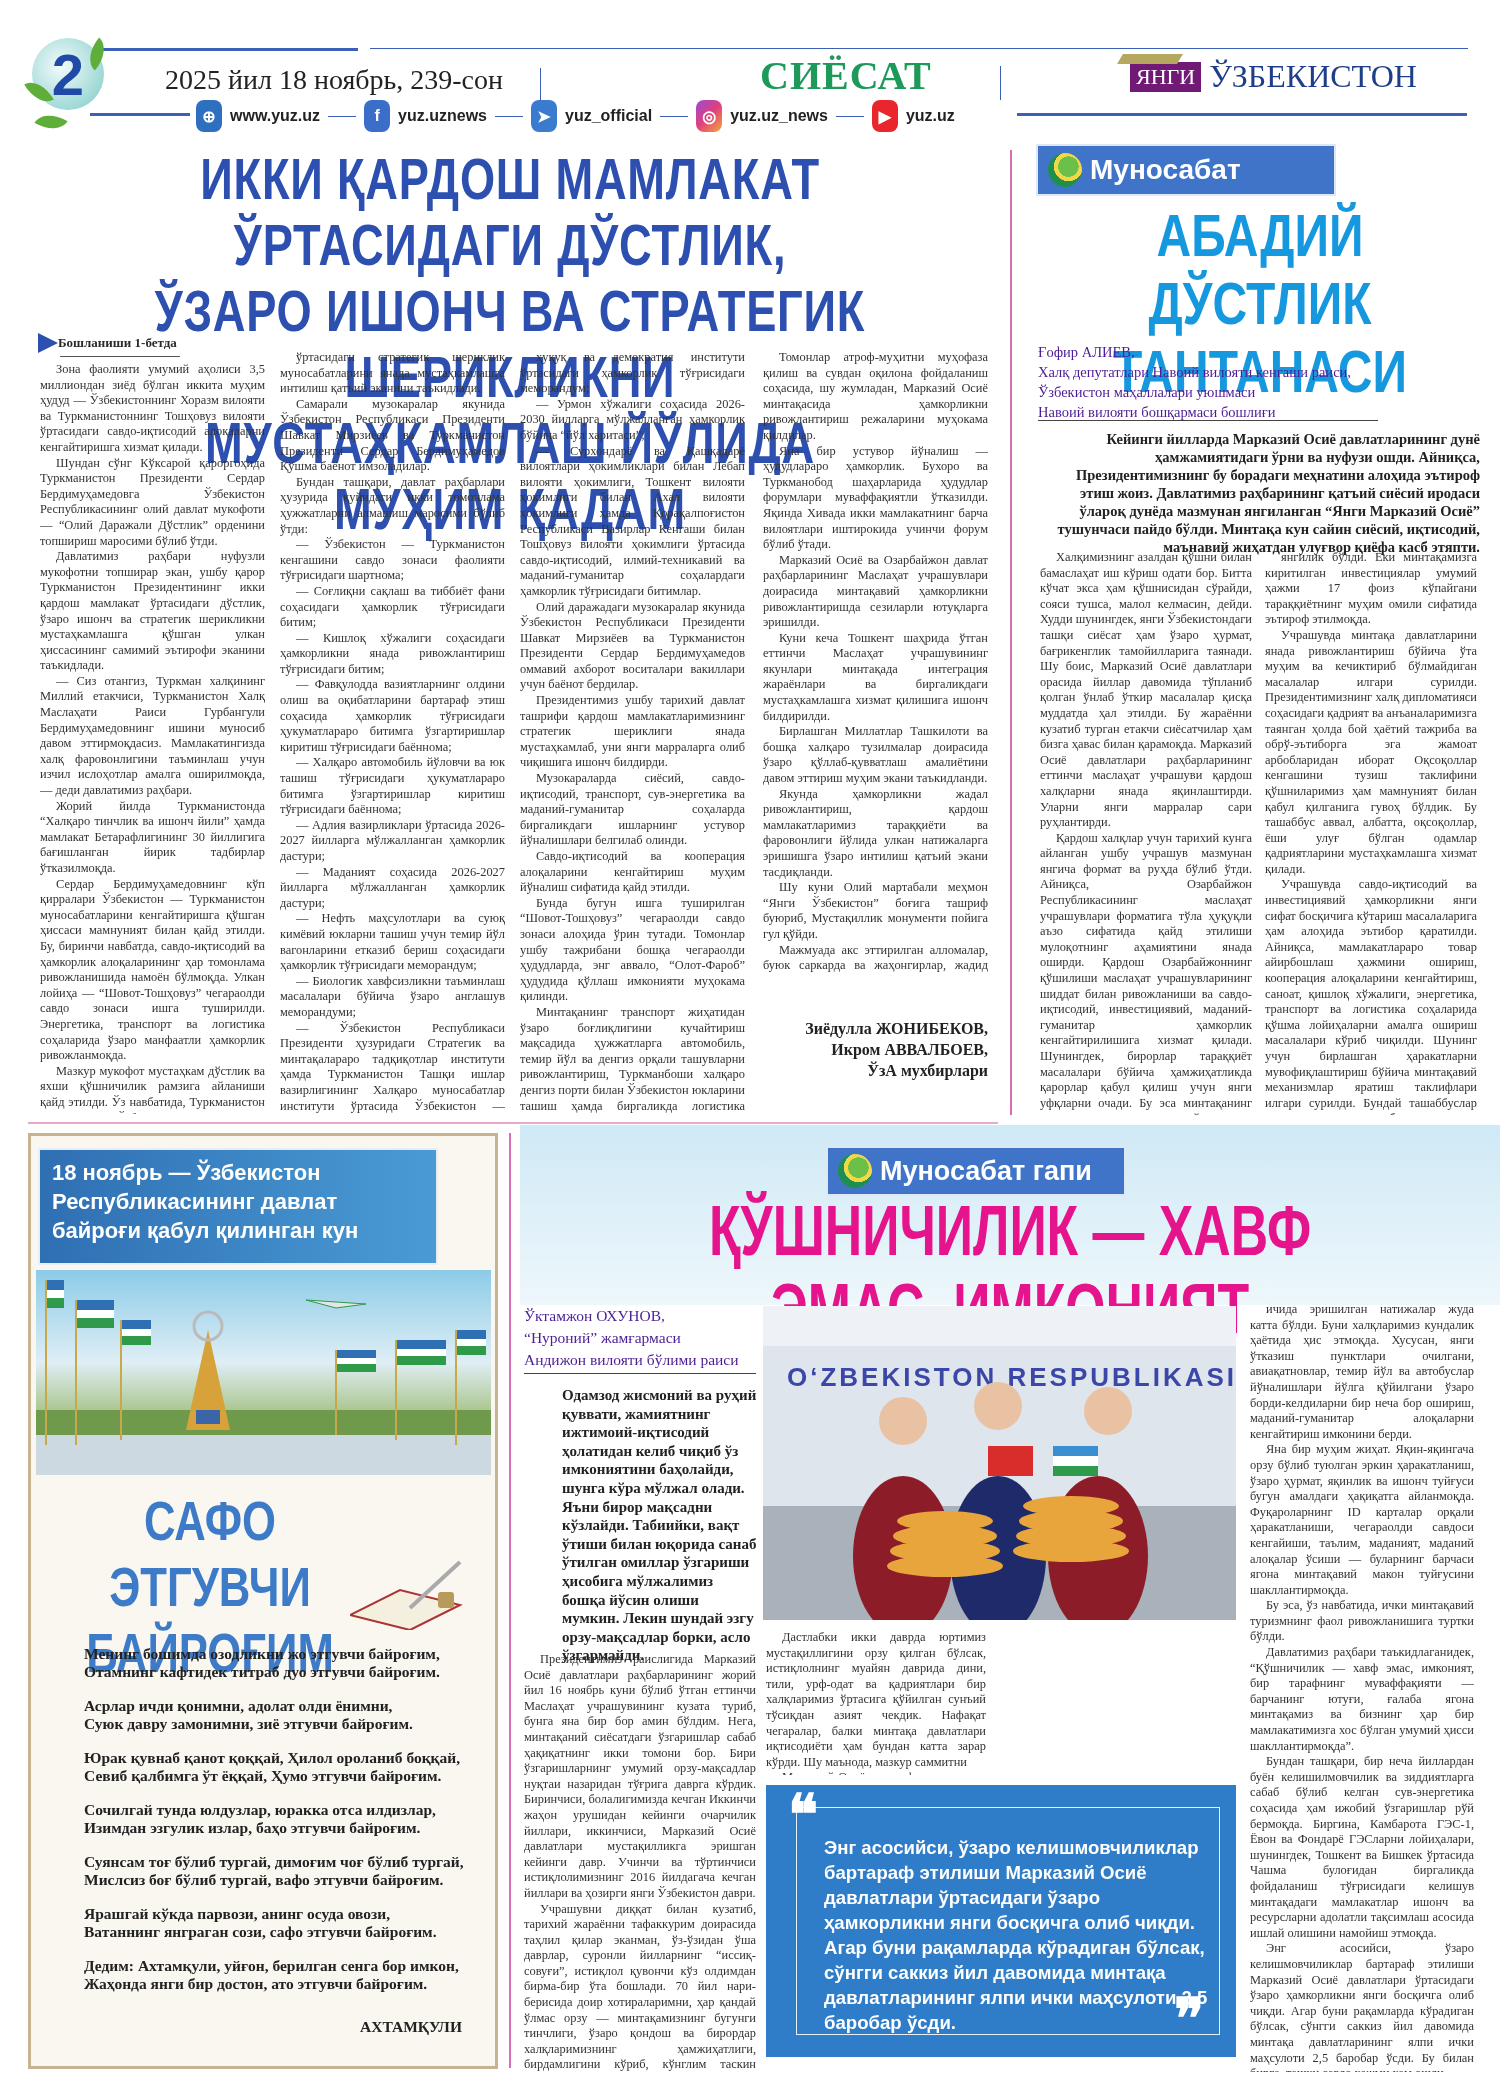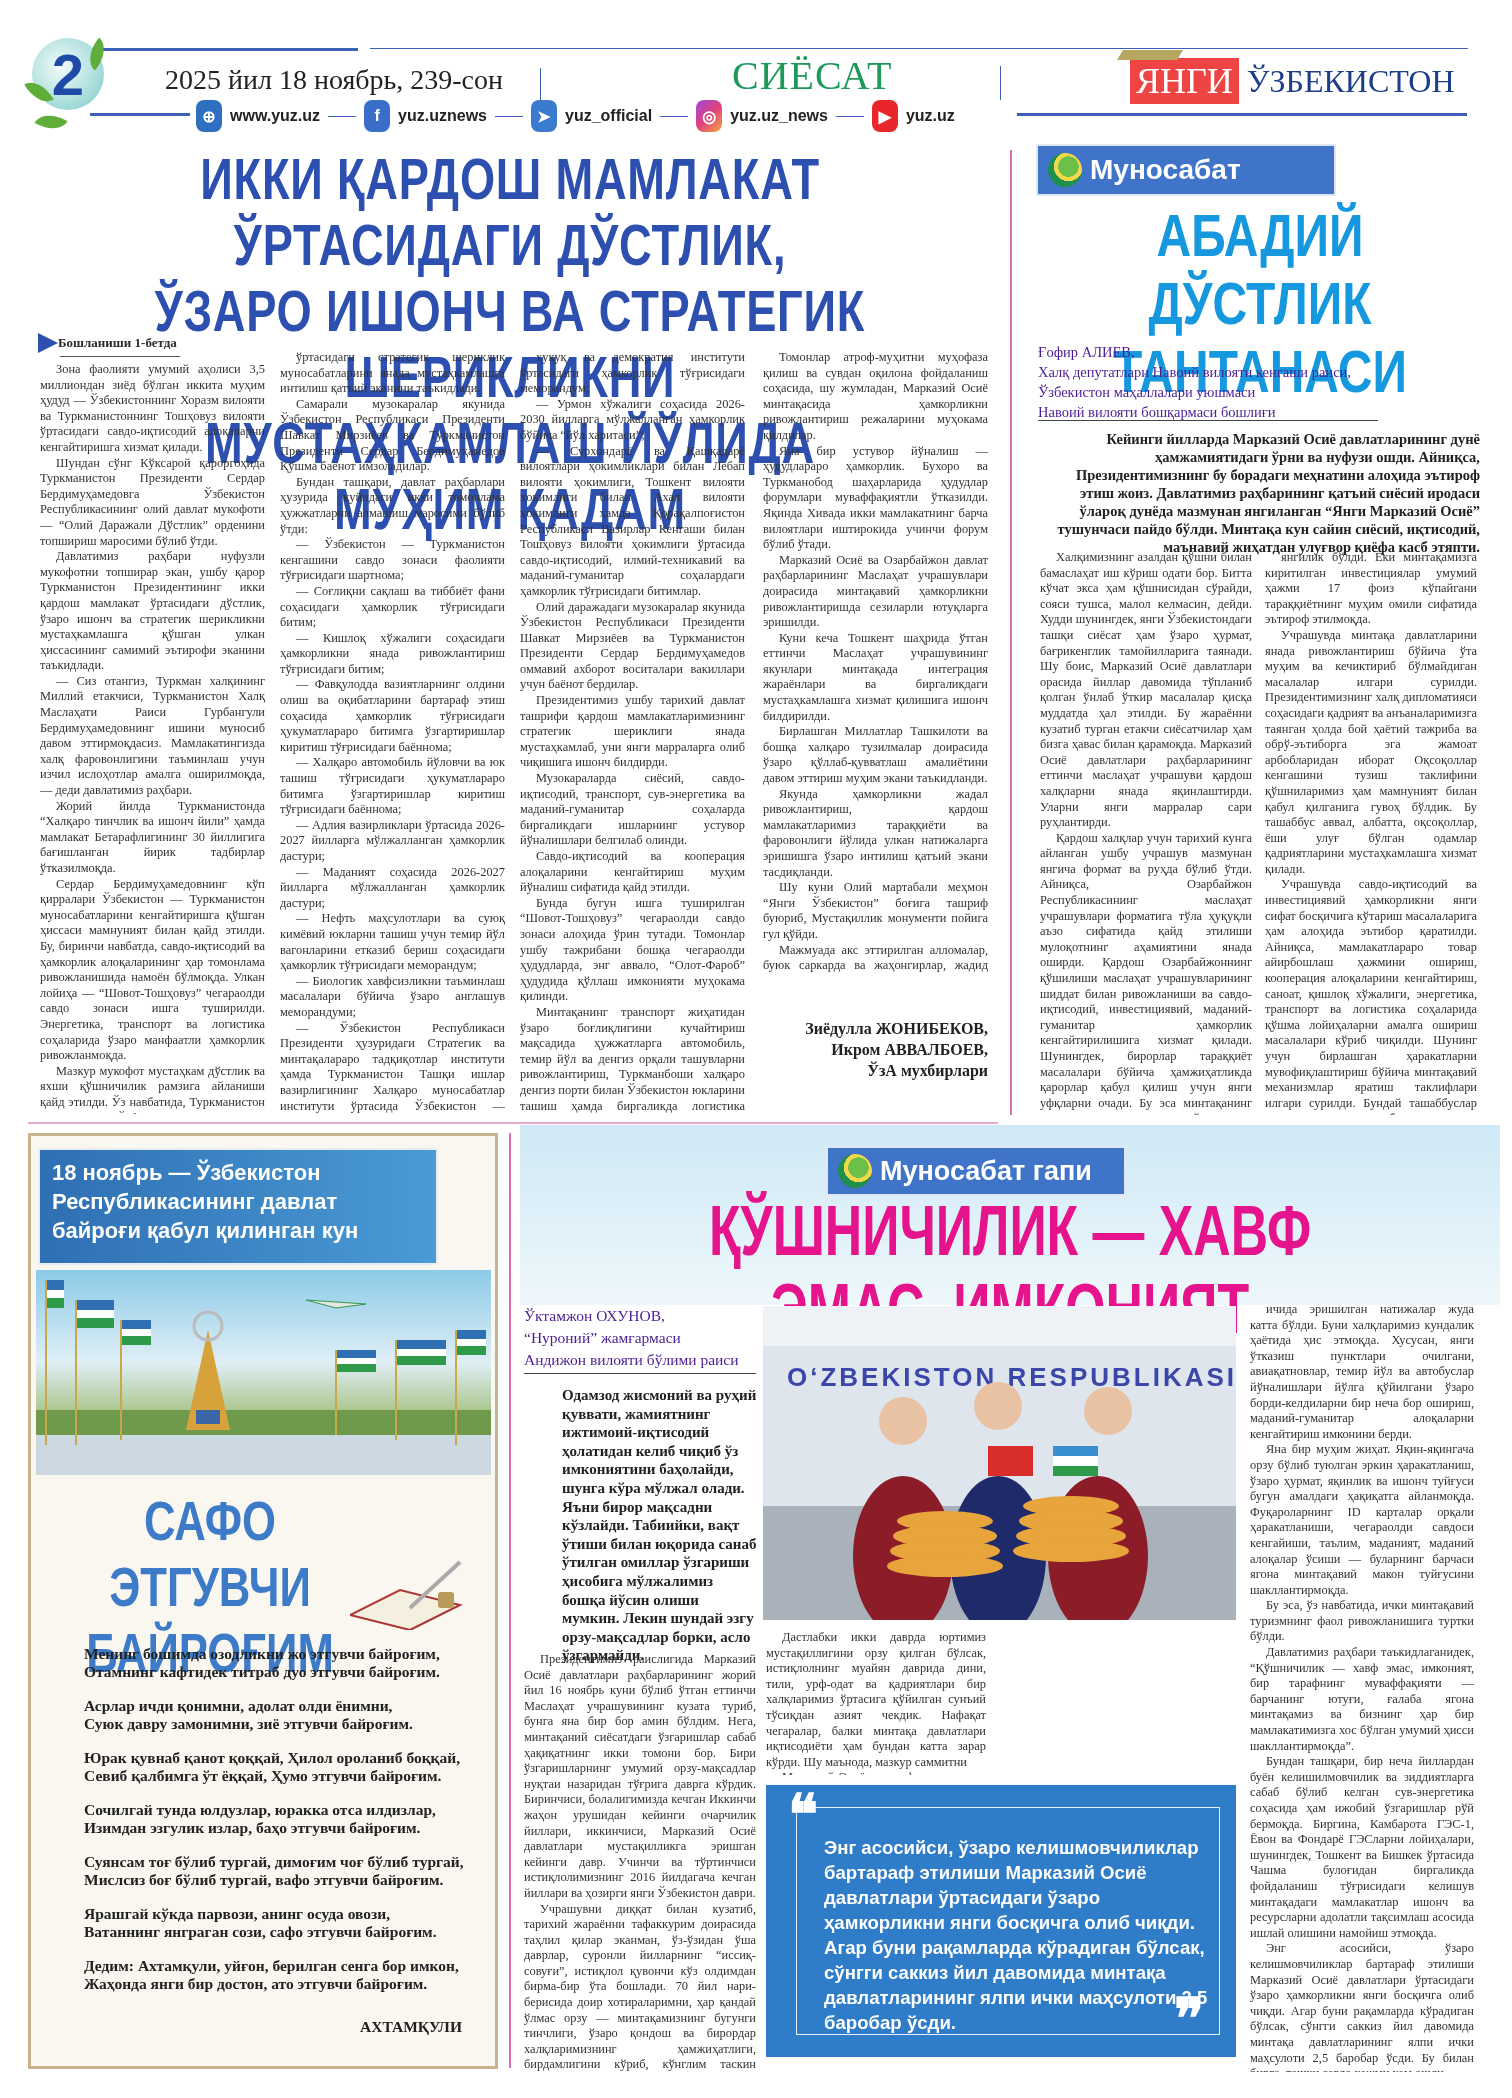--- a/index.html
+++ b/index.html
@@ -4,23 +4,23 @@
 <style>
 *{box-sizing:border-box;margin:0;padding:0}
 body{width:1512px;height:2098px;background:#fff;font-family:"Liberation Serif",serif;color:#2a2a2a;position:relative;overflow:hidden}
 .abs{position:absolute}
 
 .pagenum{left:32px;top:38px;width:72px;height:72px;border-radius:50%;background:radial-gradient(circle at 40% 40%,#f2fbfb,#9fd9d6 70%,#6bbfb9);display:flex;align-items:center;justify-content:center;font-family:"Liberation Sans",sans-serif;font-weight:bold;font-size:58px;color:#1f4aa8}
 .leaf{position:absolute;width:18px;height:28px;background:#5fae3a;border-radius:0 100% 0 100%}
 .hline{position:absolute;height:3px;background:#3c5fb8}
 .hline.thin{height:1px}
 .date{left:165px;top:64px;font-size:28px;color:#222}
-.rubric{left:732px;top:52px;font-size:40px;font-weight:normal;color:#1d9a5a;font-family:"Liberation Serif",serif;letter-spacing:1px}
+.rubric{left:760px;top:52px;font-size:40px;font-weight:bold;color:#1d9a5a;font-family:"Liberation Serif",serif;letter-spacing:1px}
 .brand{left:1130px;top:58px;display:flex;align-items:center}
-.brand .box{background:#ef4444;color:#fff;font-size:36px;padding:2px 6px;position:relative}
+.brand .box{background:#701a75;color:#fff;font-size:22px;padding:2px 6px;position:relative}
 .brand .box:before{content:"";position:absolute;left:-10px;top:-8px;width:60px;height:10px;background:#b5a660;transform:skewX(-30deg)}
 .brand .rest{font-size:32px;color:#1e3e8a;margin-left:8px}
 .social{top:100px;display:flex;align-items:center;gap:8px;font-family:"Liberation Sans",sans-serif;font-weight:bold;font-size:16px;color:#222}
 .sicon{width:26px;height:32px;border-radius:8px;display:flex;align-items:center;justify-content:center;color:#fff;font-size:16px}
 .dash{width:28px;height:1px;background:#3c5fb8}
 
 .headline{left:40px;top:146px;width:940px;text-align:center;font-family:"Liberation Sans",sans-serif;font-weight:bold;font-size:58px;line-height:66px;color:#2c4fb0;transform:scaleX(0.78);transform-origin:center top;letter-spacing:1px}
 .cont{left:38px;top:333px;display:flex;align-items:center;font-size:13px;font-weight:bold}
 .tri{width:0;height:0;border-top:10px solid transparent;border-bottom:10px solid transparent;border-left:20px solid #2c4fb0}
 .cont-line{left:60px;top:356px;width:120px;height:1px;background:#555}

